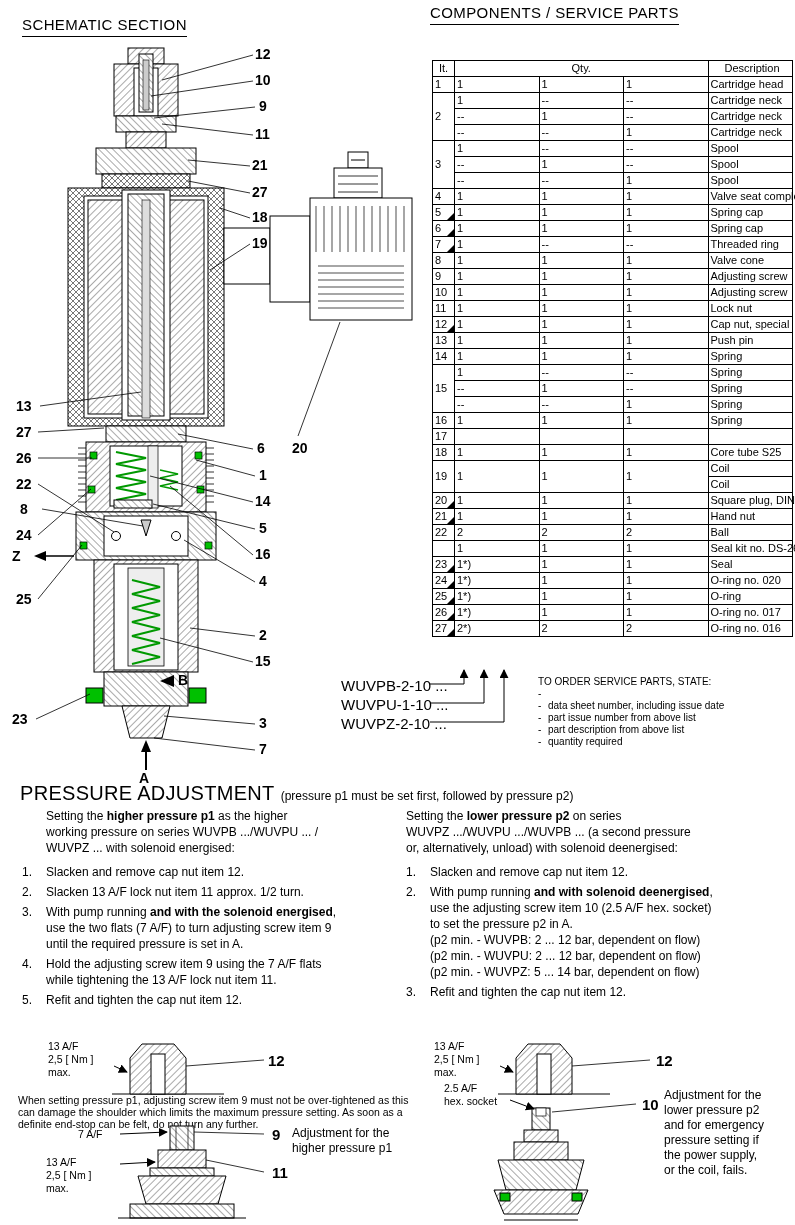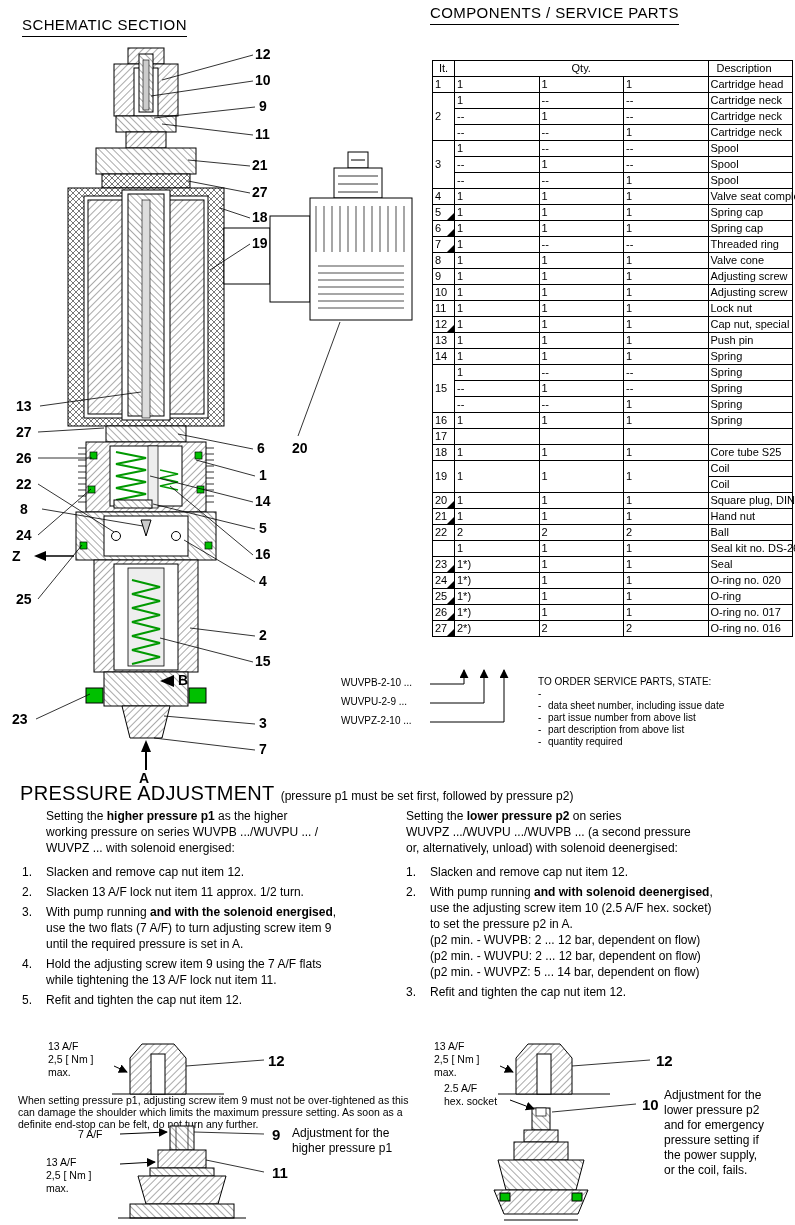--- a/index.html
+++ b/index.html
@@ -19,21 +19,21 @@
   .svc{position:absolute;right:0;bottom:0;width:0;height:0;border-bottom:7px solid #000;border-left:7px solid transparent}
   .dwrap{display:flex;align-items:baseline}
   .dd{flex:0 0 104px;white-space:nowrap}
   .ds{flex:1;white-space:nowrap}
   .dn{flex:0 0 70px;white-space:nowrap}
   .tri{display:inline-block;width:0;height:0;border-bottom:9px solid #000;border-left:9px solid transparent;margin-right:4px;vertical-align:-1px}
   .legend{font-size:11px;line-height:15px;text-align:right}
   
   .callout{position:absolute;font-weight:bold;font-size:14px;line-height:16px;white-space:nowrap}
   
-  .model{position:absolute;font-size:10px;white-space:nowrap}
+  .model{position:absolute;font-size:15px;white-space:nowrap}
   .order{font-size:10px;line-height:12px}
   .order-title{}
   .oitem{display:flex}
   .odash{width:10px;flex:none}
   .otext{white-space:pre-line}
   
   .ptitle{font-size:20px;letter-spacing:.3px;white-space:nowrap}
   .psub{font-size:12px;margin-left:6px;white-space:nowrap}
   .col{position:absolute;font-size:12px;line-height:16px}
   .intro{white-space:pre-line;margin-bottom:8px}
@@ -214,21 +214,21 @@
   </div>
 
   <div class="heading abs" style="left:430px;top:4px">COMPONENTS / SERVICE PARTS</div>
 
 
   <table class="ptable abs" style="left:432px;top:60px">
     <thead>
       <tr>
         <th class="c-it">It.</th>
         <th colspan="3">Qty.</th>
-        <th style="text-align:left;padding-left:8px">Description</th>
+        <th style="text-align:left;padding-left:16px">Description</th>
       </tr>
     </thead>
     <tbody>
         <tr>
           <td class="c-it"><span>1</span></td>
           <td class="c-q">1</td>
           <td class="c-q">1</td>
           <td class="c-q">1</td>
           <td>
             <div class="dwrap">
@@ -621,21 +621,21 @@
           <td>
             <div class="dwrap">
               <span class="dd">O-ring no. 016</span>
             </div>
           </td>
         </tr>
       </tbody>
   </table>
 
   <div class="model" style="left:341px;top:677px">WUVPB-2-10 ...</div>
-  <div class="model" style="left:341px;top:696px">WUVPU-2-9 ...</div>
+  <div class="model" style="left:341px;top:696px">WUVPU-1-10 ...</div>
   <div class="model" style="left:341px;top:715px">WUVPZ-2-10 ...</div>
   <svg class="abs" style="left:428px;top:664px" width="90" height="64" viewBox="0 0 90 64">
     <g stroke="#000" stroke-width="1" fill="none">
       <path d="M2,20H36V6" marker-end="url(#marr)"></path>
       <path d="M2,39H56V6" marker-end="url(#marr)"></path>
       <path d="M2,58H76V6" marker-end="url(#marr)"></path>
     </g>
   </svg>
 
   <div class="order abs" style="left:538px;top:676px;width:254px">

